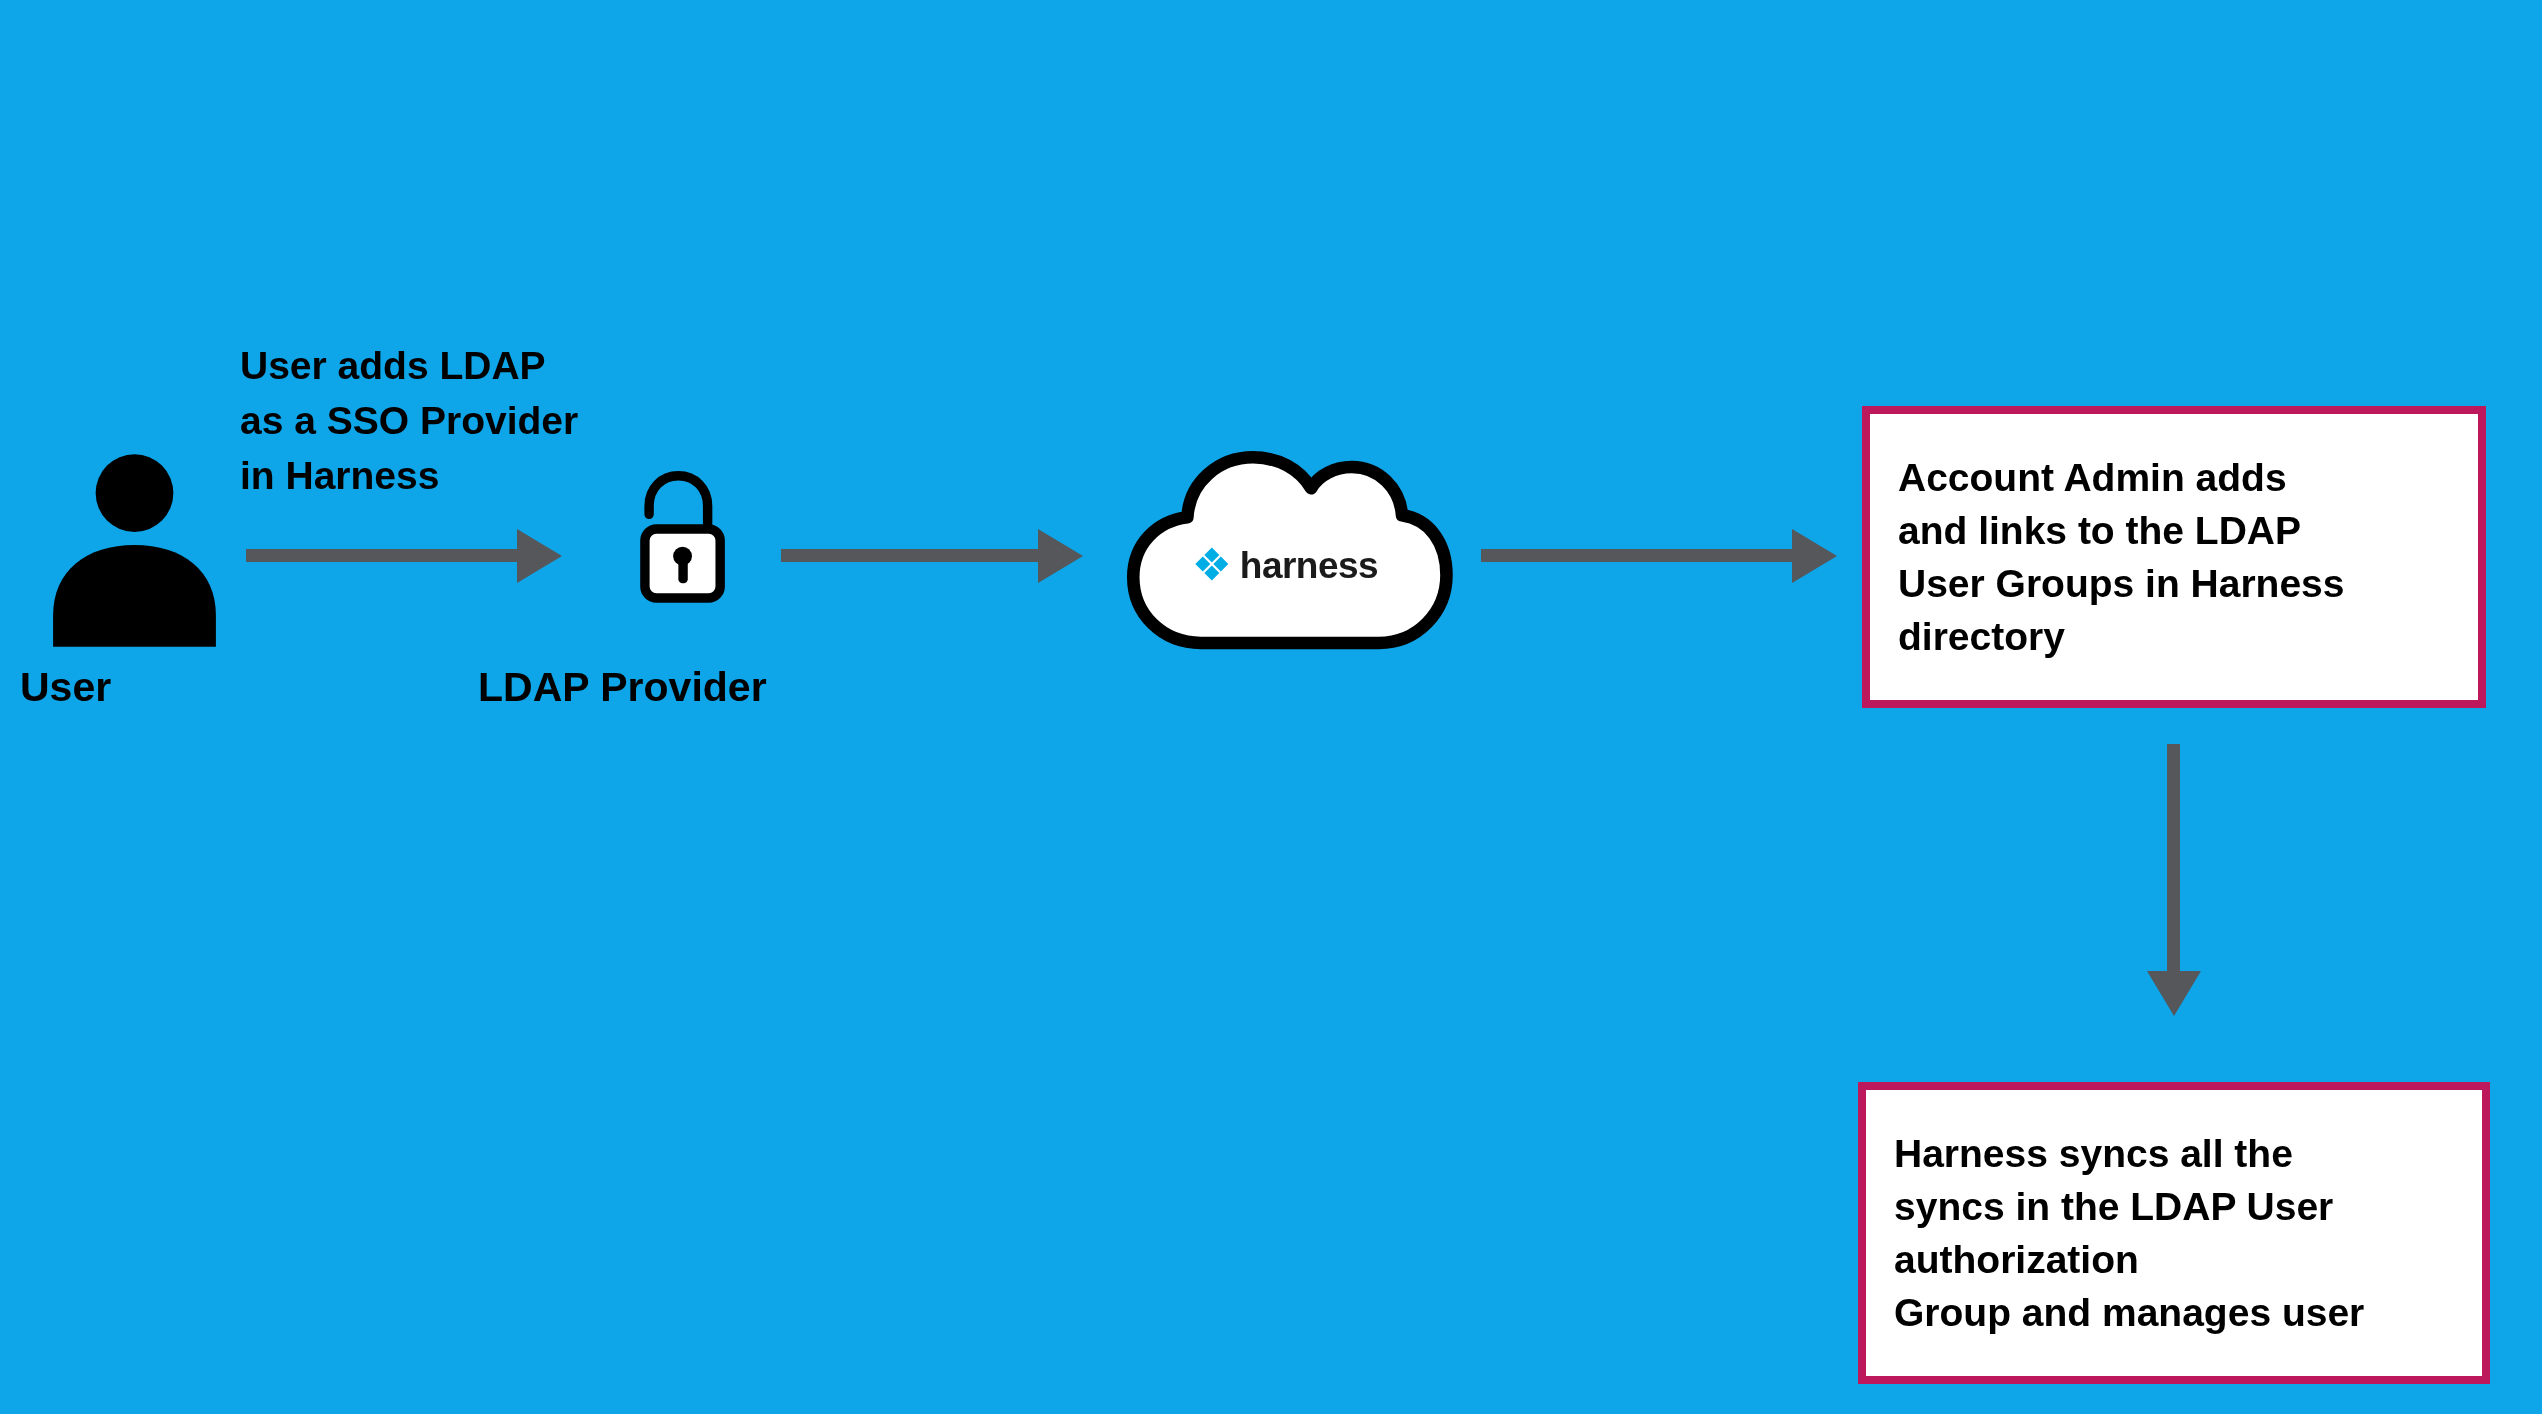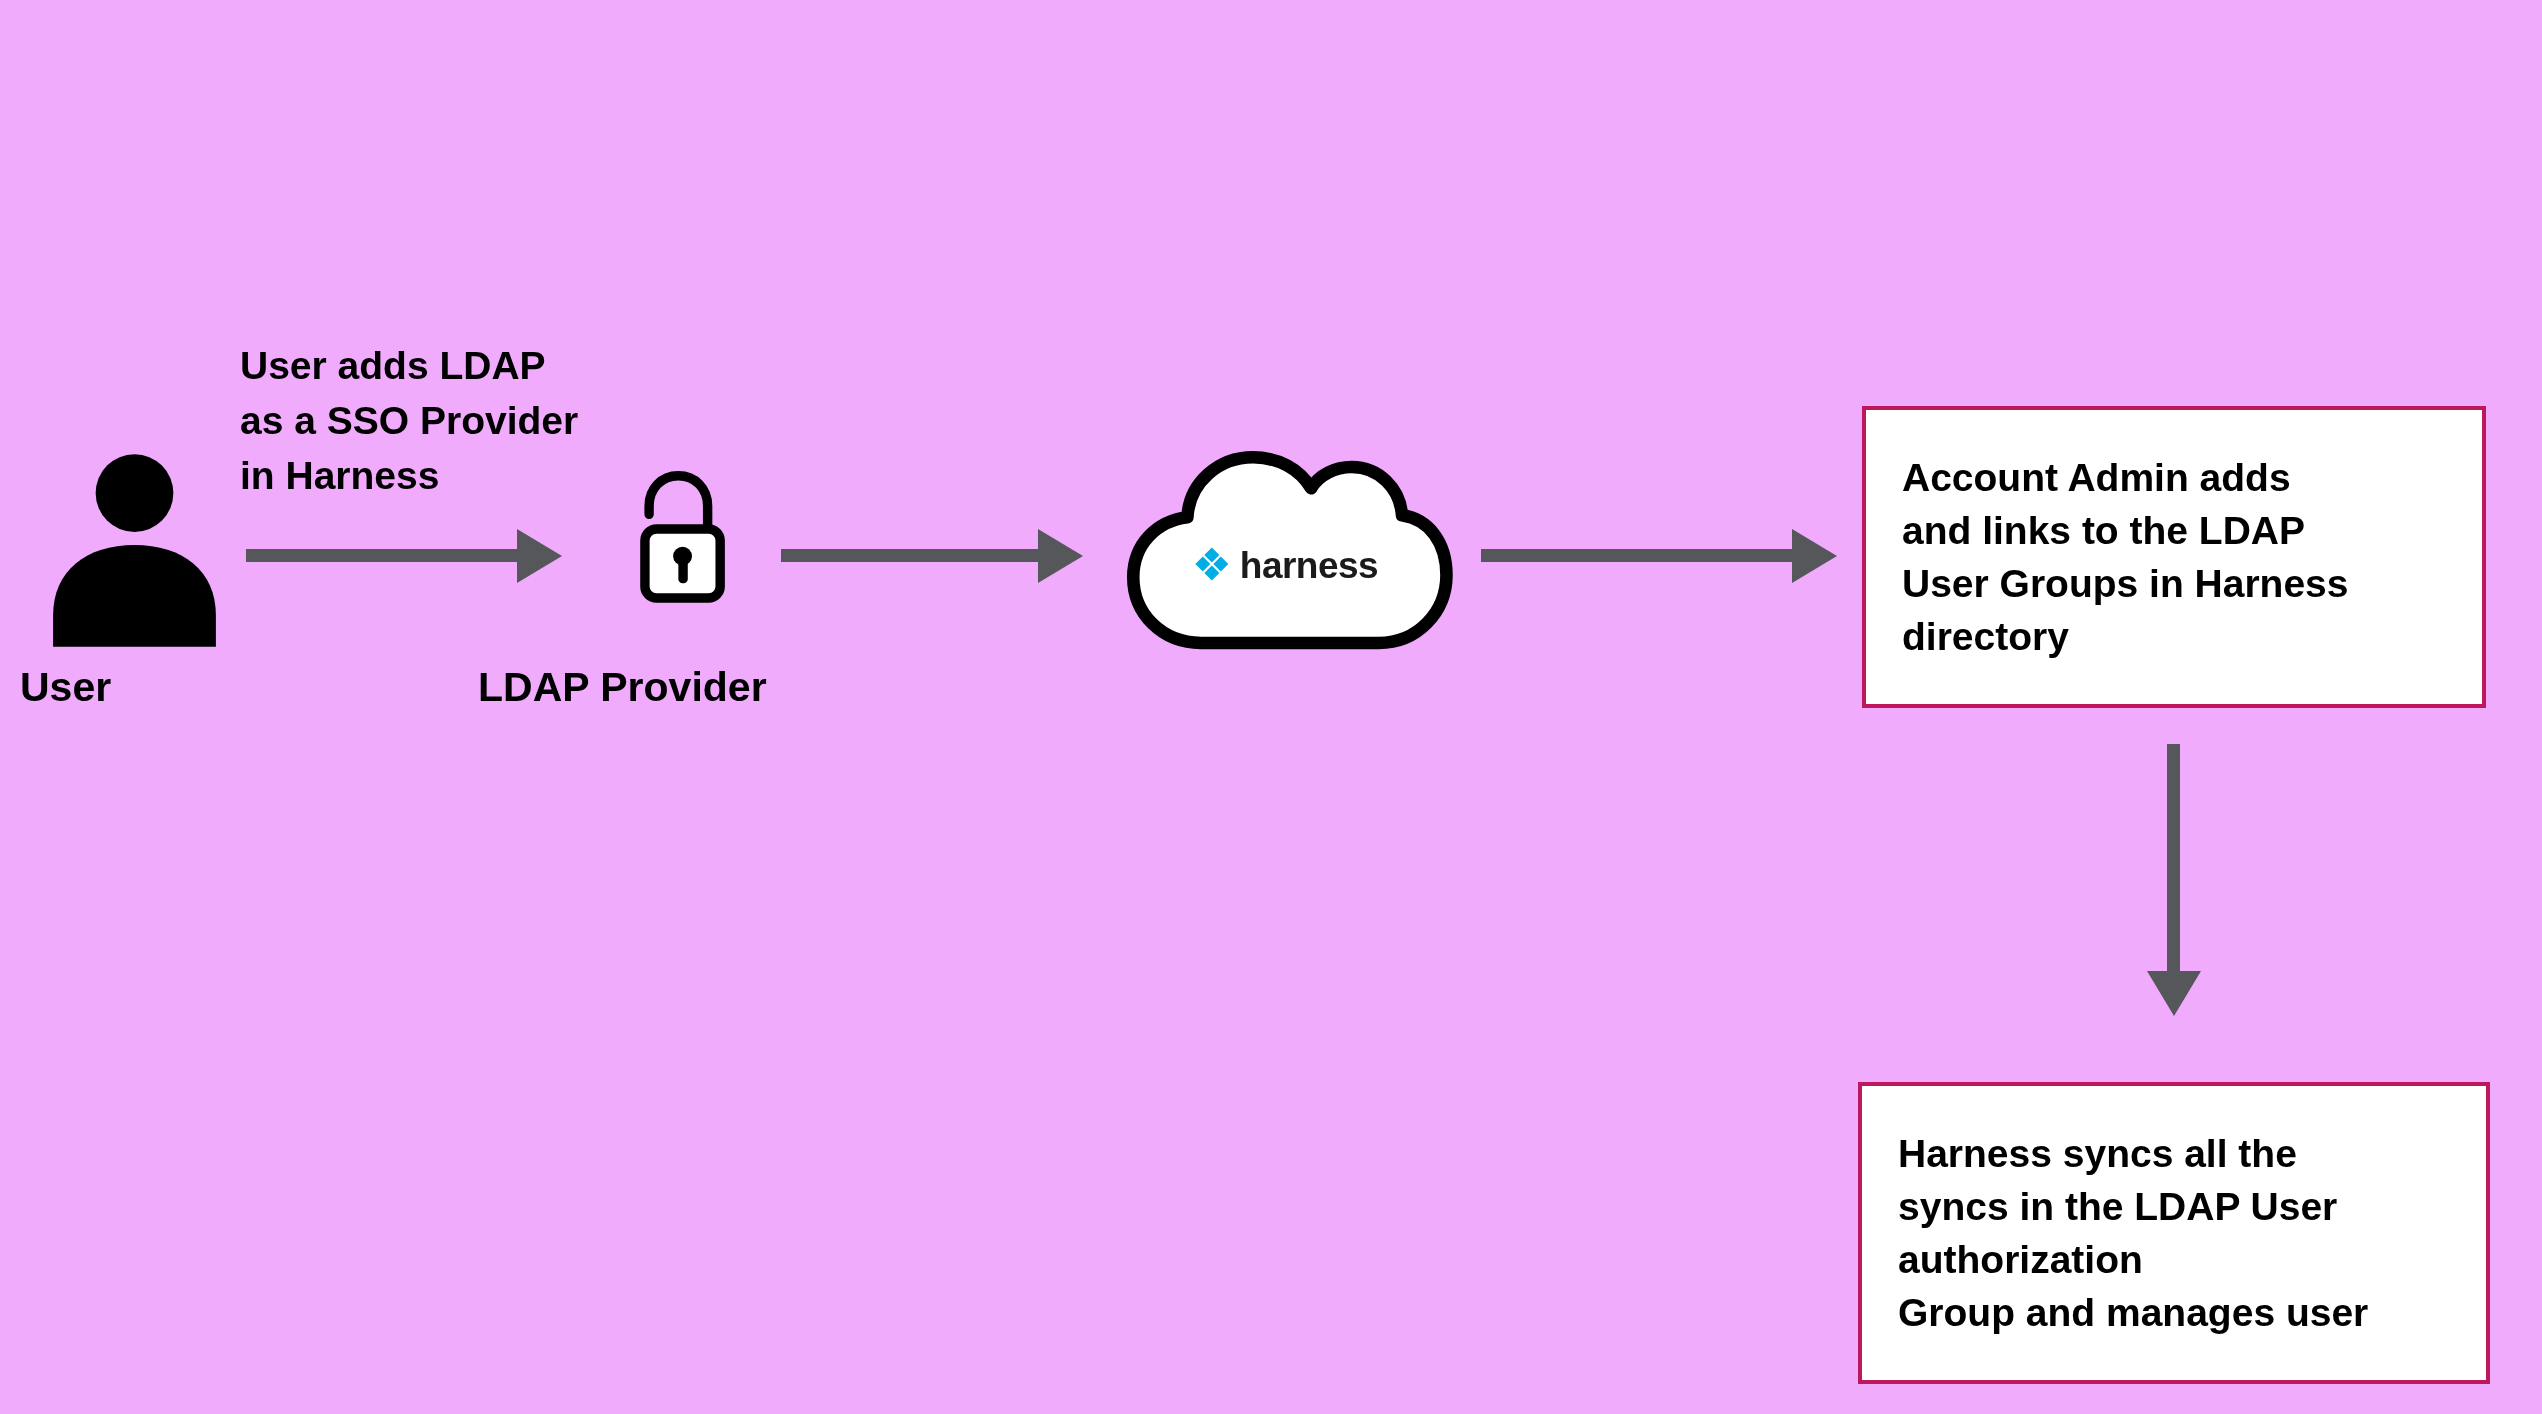--- a/index.html
+++ b/index.html
@@ -5,21 +5,21 @@
   html, body {
     margin: 0;
     padding: 0;
     background: #ffffff;
     font-family: "Liberation Sans", sans-serif;
   }
   #stage {
     position: relative;
     width: 2542px;
     height: 1414px;
-    background: #f0abfc;
+    background: #0ea5e9;
     overflow: hidden;
   }
   .abs { position: absolute; }
 
   
   .annotation {
     left: 240px;
     top: 338px;
     font-size: 39px;
     font-weight: bold;
@@ -73,27 +73,27 @@
     left: 50%;
     transform: translateX(-50%);
     width: 0; height: 0;
     border-top: 45px solid #55575a;
     border-left: 27px solid transparent;
     border-right: 27px solid transparent;
   }
 
   
   .node-box {
-    border: 4px solid #be185d;
+    border: 8px solid #be185d;
     background: #ffffff;
     box-sizing: border-box;
     display: flex;
     flex-direction: column;
     justify-content: center;
-    padding: 20px 36px;
+    padding: 20px 28px;
     font-size: 39px;
     font-weight: bold;
     color: #000000;
     line-height: 53px;
   }
   .box-admin { left: 1862px; top: 406px;  width: 624px; height: 302px; }
   .box-sync  { left: 1858px; top: 1038px; width: 632px; height: 302px; margin-top: 44px; }
 
   
   .cloud-wrap { left: 1112px; top: 428px; width: 348px; height: 252px; }

